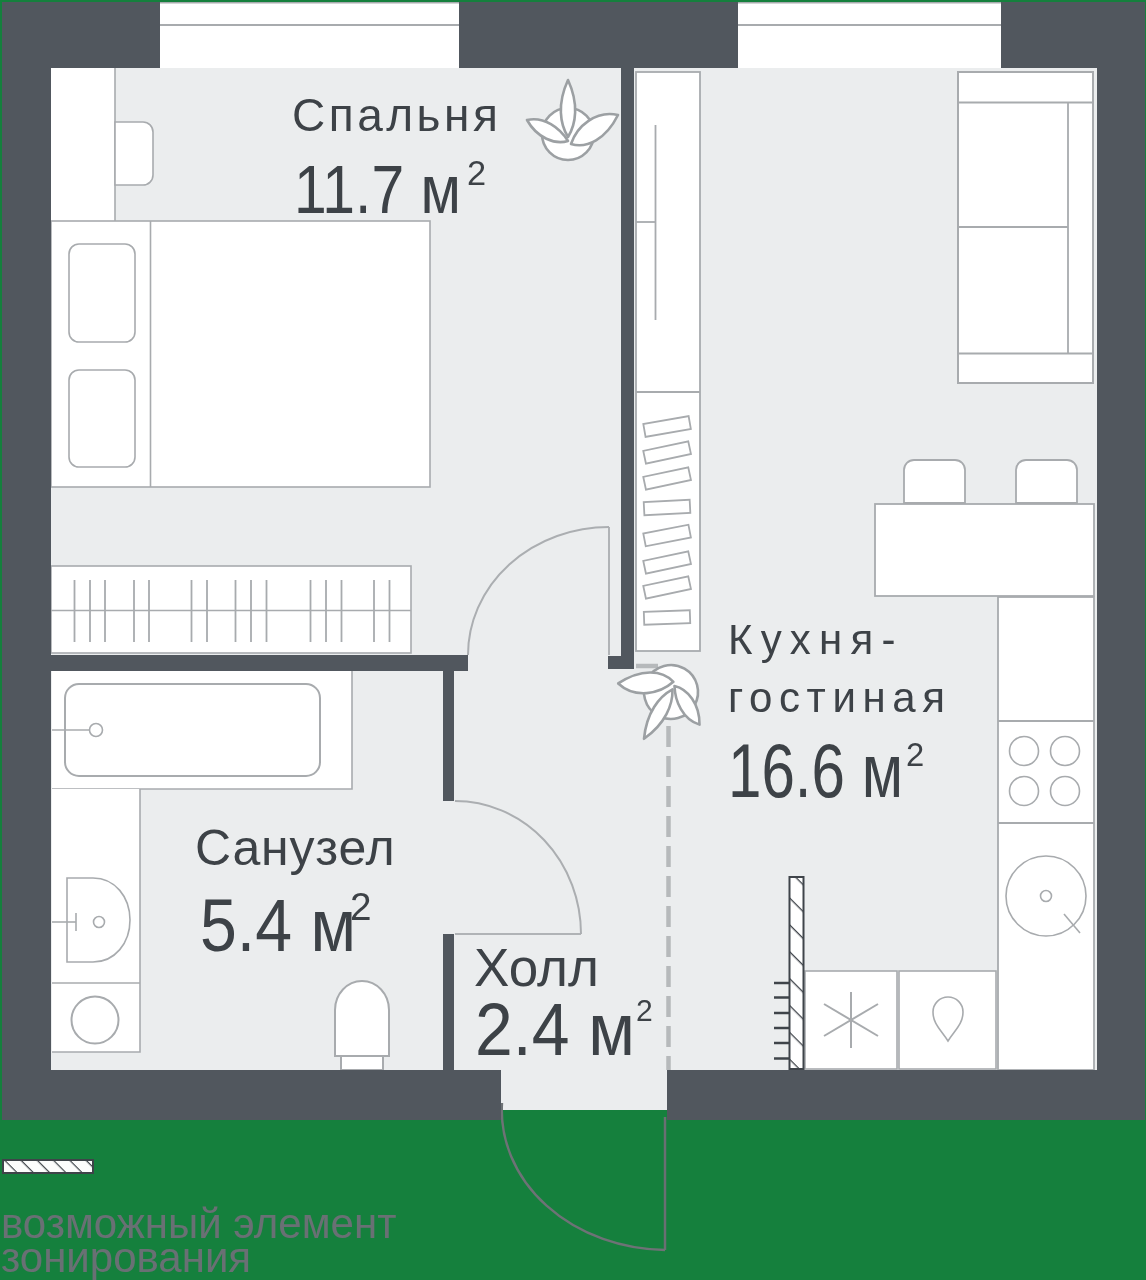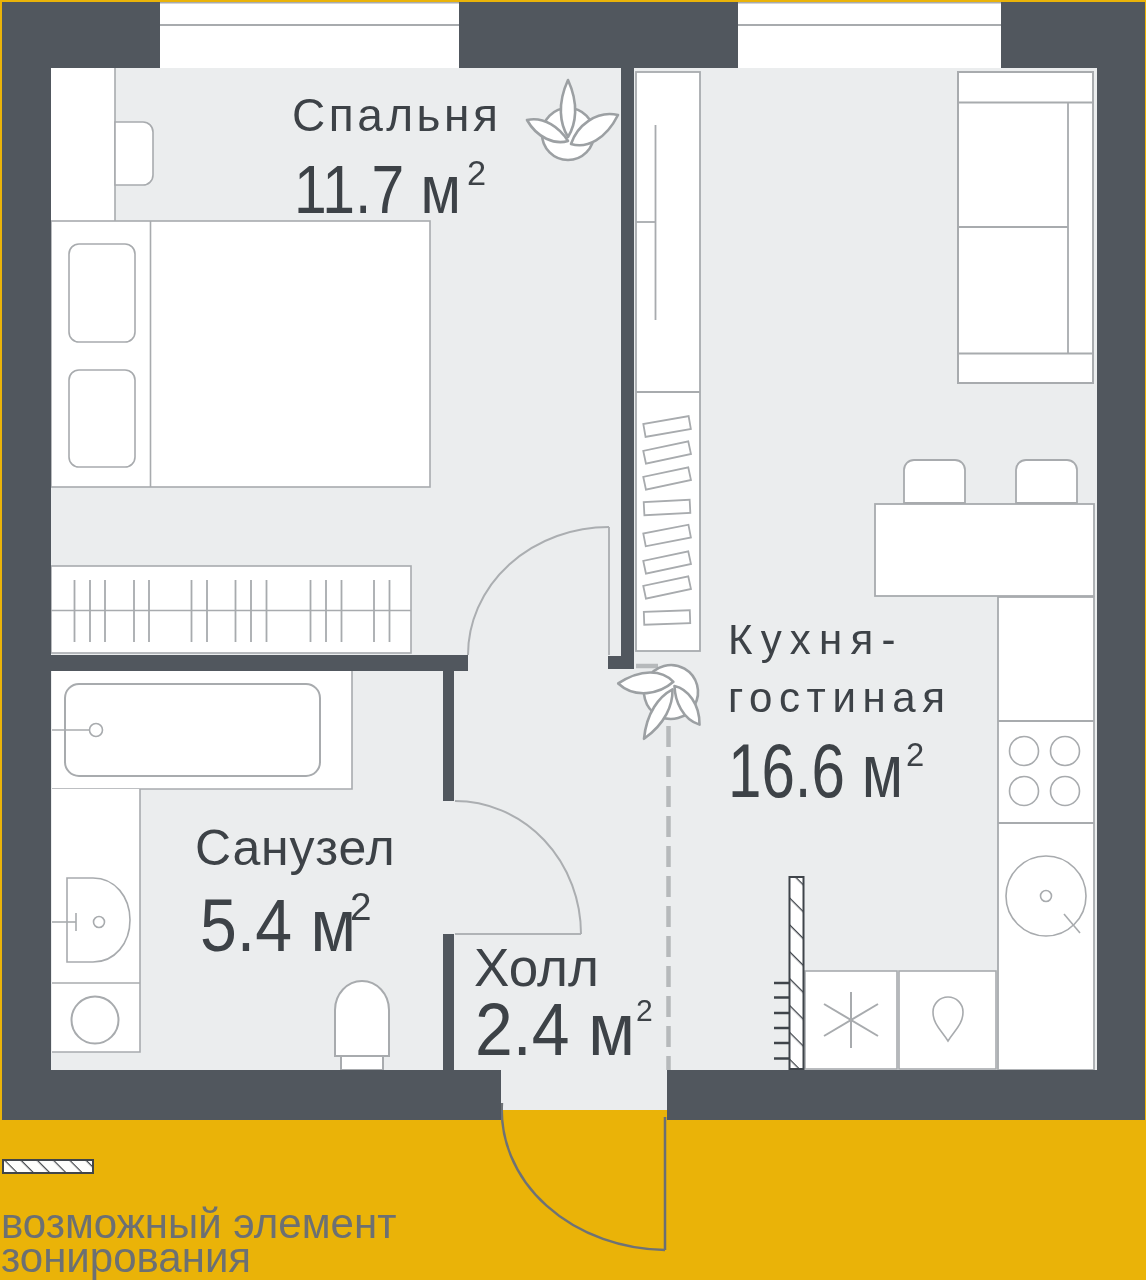--- a/index.html
+++ b/index.html
@@ -1,17 +1,17 @@
 <!DOCTYPE html>
 <html><head>
 <meta charset="utf-8">
 <style>
   html,body{margin:0;padding:0;background:#ffffff;}
   body{font-family:"Liberation Sans",sans-serif;}
-  #stage{position:relative;width:1146px;height:1280px;overflow:hidden;background:#eab308;}
+  #stage{position:relative;width:1146px;height:1280px;overflow:hidden;background:#15803d;}
   svg{display:block;}
 </style>
 </head>
 <body>
 <div id="stage">
 <svg width="1146" height="1280" viewBox="0 0 1146 1280" xmlns="http://www.w3.org/2000/svg">
 <defs>
 <pattern id="hatch" width="19" height="19" patternUnits="userSpaceOnUse" patternTransform="rotate(45)">
   <rect width="19" height="19" fill="#ffffff"></rect>
   <line x1="0" y1="0" x2="19" y2="0" stroke="#3f444a" stroke-width="2.6"></line>

